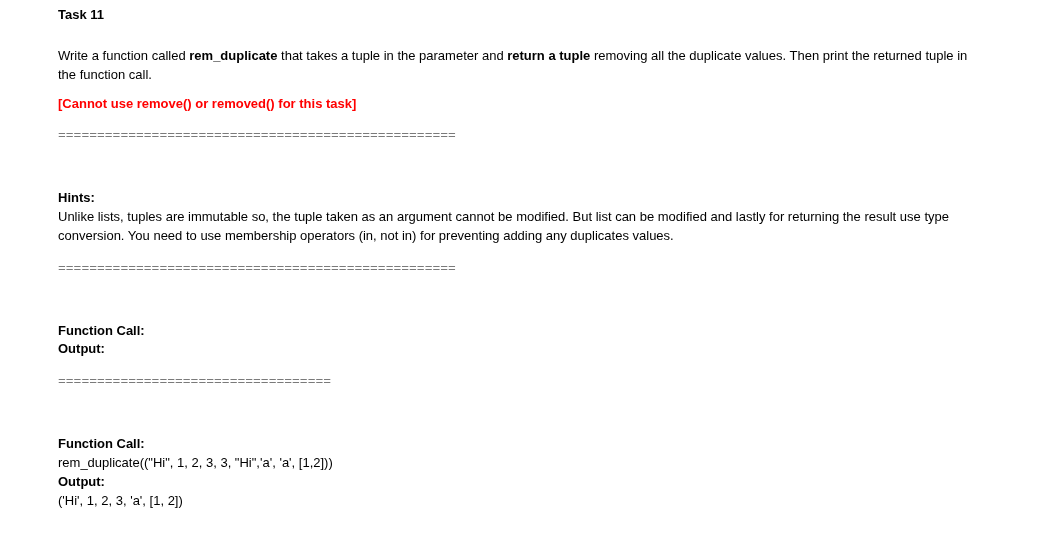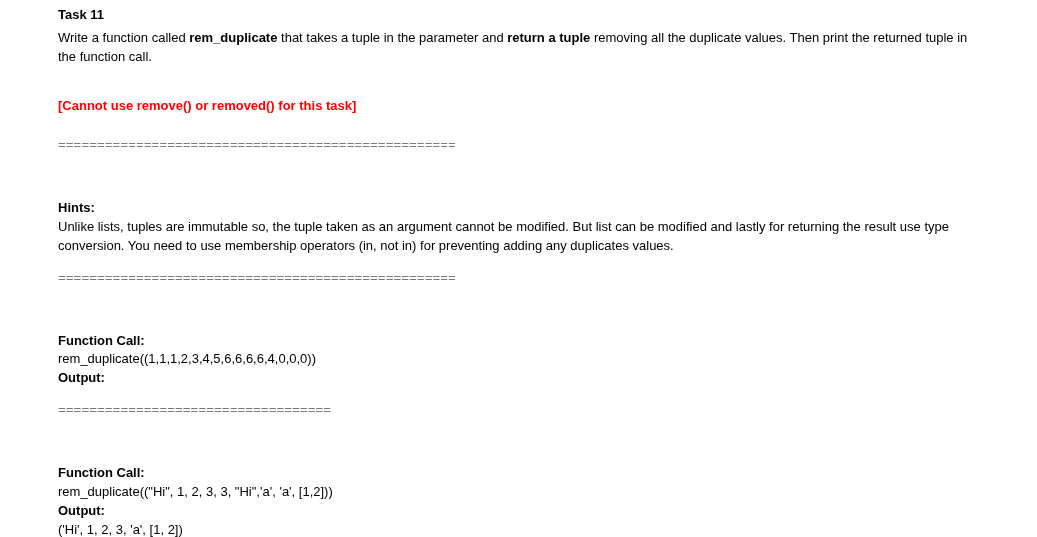--- a/index.html
+++ b/index.html
@@ -12,30 +12,30 @@
     color: #000000;
   }
   .page {
     width: 1037px;
     min-height: 537px;
     box-sizing: border-box;
     padding: 6px 58px 20px 58px;
   }
   .task-title {
     font-weight: 700;
-    margin-bottom: 4px;
+    margin-bottom: 22px;
     font-size: 13px;
   }
   .para {
-    margin-bottom: 30px;
+    margin-bottom: 10px;
   }
   .restriction {
     color: #ff0000;
     font-weight: 700;
-    margin-bottom: 22px;
+    margin-bottom: 14px;
   }
   .divider {
     color: #7a7a7a;
     font-family: "Courier New", Courier, monospace;
     letter-spacing: 0;
     margin-bottom: 14px;
     white-space: pre;
     font-size: 13px;
   }
   .bold {
@@ -69,21 +69,20 @@
 
   <div class="block">
     <div class="line bold">Hints:</div>
     <div class="line">Unlike lists, tuples are immutable so, the tuple taken as an argument cannot be modified. But list can be modified and lastly for returning the result use type conversion. You need to use membership operators (in, not in) for preventing adding any duplicates values.</div>
   </div>
 
   <div class="divider">===================================================</div>
 
   <div class="block">
     <div class="line bold">Function Call:</div>
-    <div class="line">rem_duplicate((1,1,1,2,3,4,5,6,6,6,6,4,0,0,0))</div>
     <div class="line bold">Output:</div>
   </div>
 
   <div class="divider">===================================</div>
 
   <div class="block">
     <div class="line bold">Function Call:</div>
     <div class="line">rem_duplicate(("Hi", 1, 2, 3, 3, "Hi",'a', 'a', [1,2]))</div>
     <div class="line bold">Output:</div>
     <div class="line">('Hi', 1, 2, 3, 'a', [1, 2])</div>

